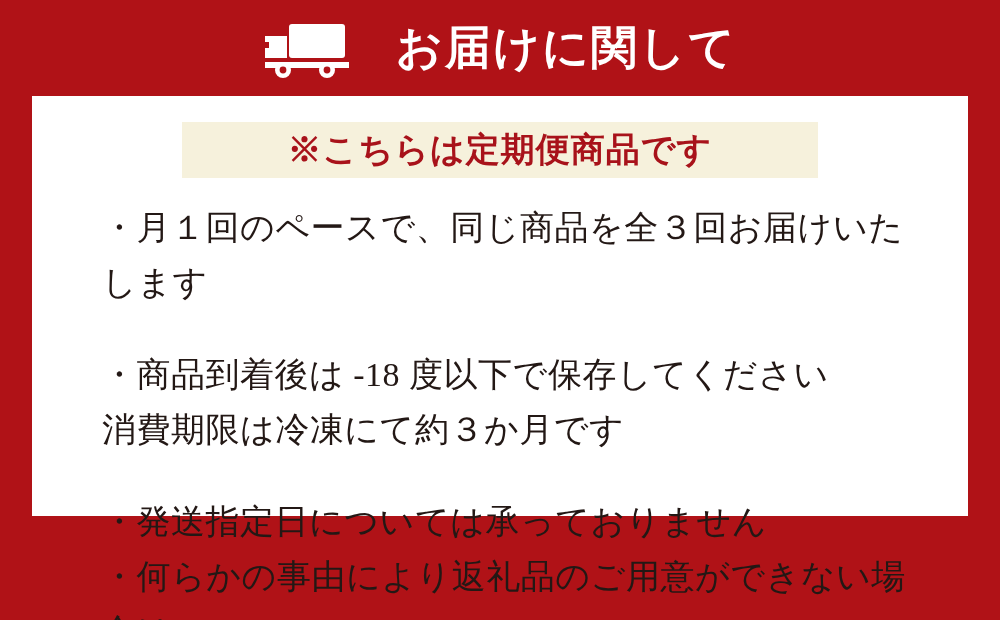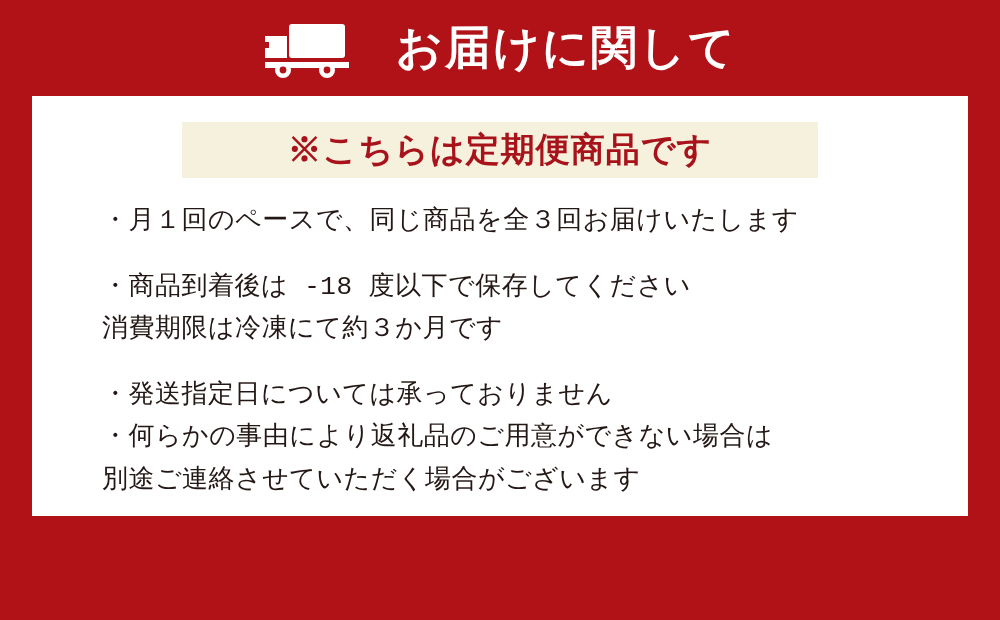--- a/index.html
+++ b/index.html
@@ -73,28 +73,28 @@
     white-space: nowrap;
     font-family: "Liberation Serif", "DejaVu Serif", serif;
   }
   .body-list {
     margin: 22px 0 0 0;
     padding: 0 54px 0 70px;
     color: #231815;
   }
   .para {
     margin: 0 0 0 0;
-    font-size: 26px;
+    font-size: 34px;
     line-height: 1.62;
     letter-spacing: 0.5px;
     white-space: pre-line;
-    font-family: Liberation Mono, monospace;
+    font-family: Liberation Serif, serif;
   }
   .para.gap {
-    margin-top: 24px;
+    margin-top: 37px;
   }
 </style>
 </head>
 <body>
 
 <div class="banner">
 
   <div class="header">
     <svg class="truck-icon" viewBox="0 0 110 62" aria-hidden="true">
       <rect x="26" y="6" width="56" height="34" rx="3" fill="#ffffff"></rect>

